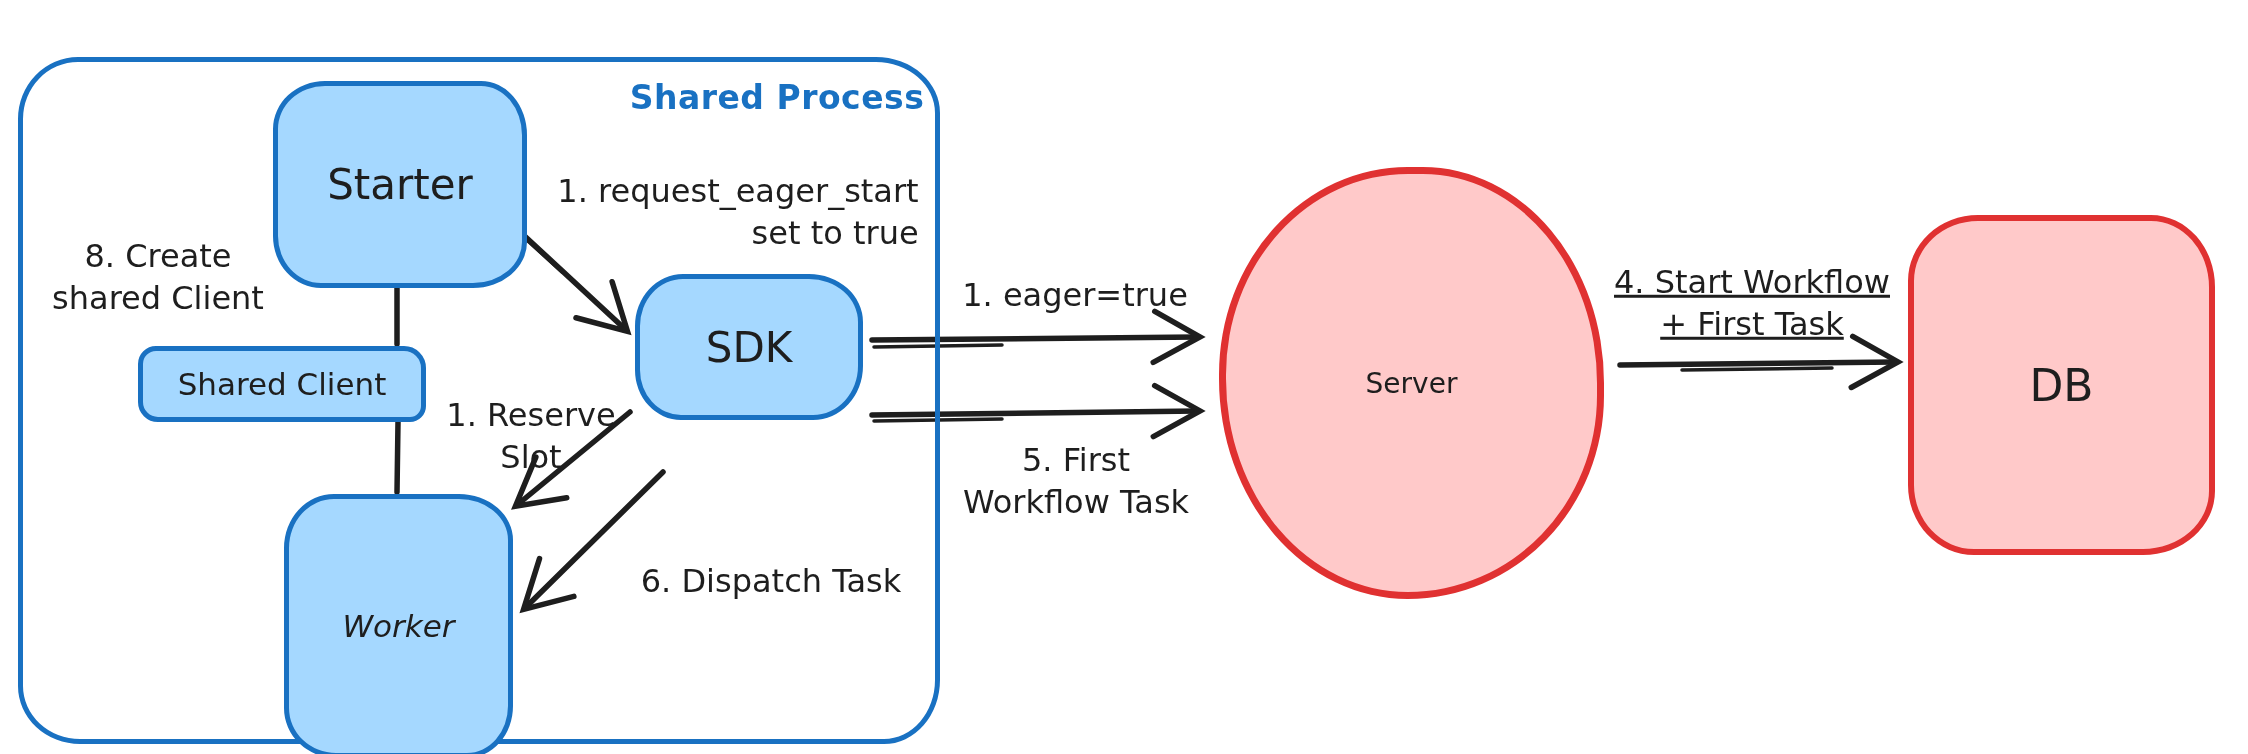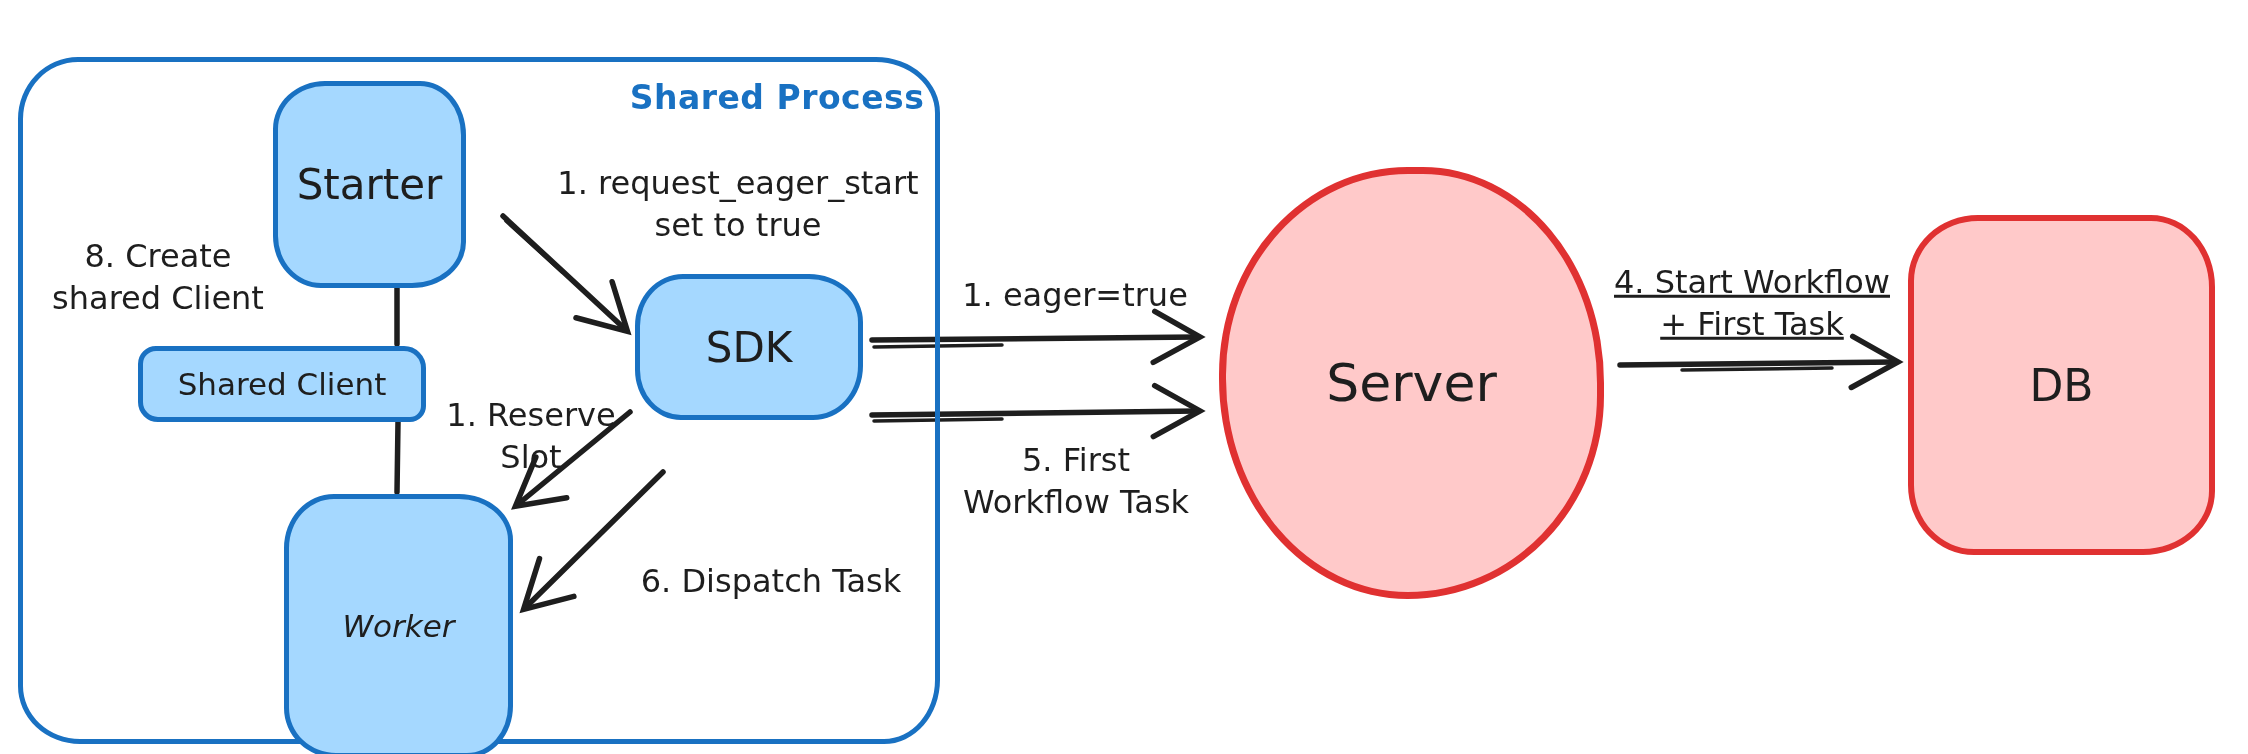--- a/index.html
+++ b/index.html
@@ -53,21 +53,21 @@
     position:absolute;
     left:777px;top:77px;
     transform:translate(-50%,-50%);
     color:var(--blue-stroke);
     font-size:33px;
     font-weight:bold;
     letter-spacing:0.5px;
     white-space:nowrap;
   }
   #node-starter{
-    left:273px;top:61px;width:193px;height:207px;
+    left:273px;top:61px;width:254px;height:207px;
     border-radius:52px 46px 54px 48px / 48px 54px 46px 52px;
     font-size:42px;
   }
   #node-shared-client{
     left:138px;top:326px;width:288px;height:76px;
     border-radius:18px 22px 16px 20px;
     font-size:31px;
   }
   #node-worker{
     left:284px;top:474px;width:229px;height:264px;
@@ -77,39 +77,39 @@
   }
   #node-sdk{
     left:635px;top:254px;width:228px;height:146px;
     border-radius:48px 54px 50px 46px / 52px 48px 54px 50px;
     font-size:42px;
   }
   #node-server{
     left:1219px;top:147px;width:385px;height:432px;
     border-radius:50% 48% 52% 50% / 49% 51% 48% 52%;
     border-width:7px;
-    font-size:52px;
+    font-size:28px;
   }
   #node-db{
     left:1908px;top:195px;width:307px;height:340px;
     border-radius:70px 64px 72px 66px / 66px 72px 64px 70px;
     font-size:44px;
     align-items:center;
   }
   .annotation{
     position:absolute;
     transform:translate(-50%,-50%);
     white-space:pre-line;
     text-align:center;
     font-size:32px;
     line-height:1.32;
     color:var(--ink);
   }
   #lbl-create{left:158px;top:257px;}
-  #lbl-request{left:738px;top:184px;}
+  #lbl-request{left:738px;top:192px;text-align:right;}
   #lbl-reserve{left:531px;top:416px;}
   #lbl-dispatch{left:771px;top:561px;white-space:nowrap;}
   #lbl-eager{left:1075px;top:275px;white-space:nowrap;}
   #lbl-first{left:1076px;top:461px;}
   #lbl-startwf{left:1752px;top:283px;text-decoration:underline;}
 </style>
 </head>
 <body>
 
 <div id="canvas">

